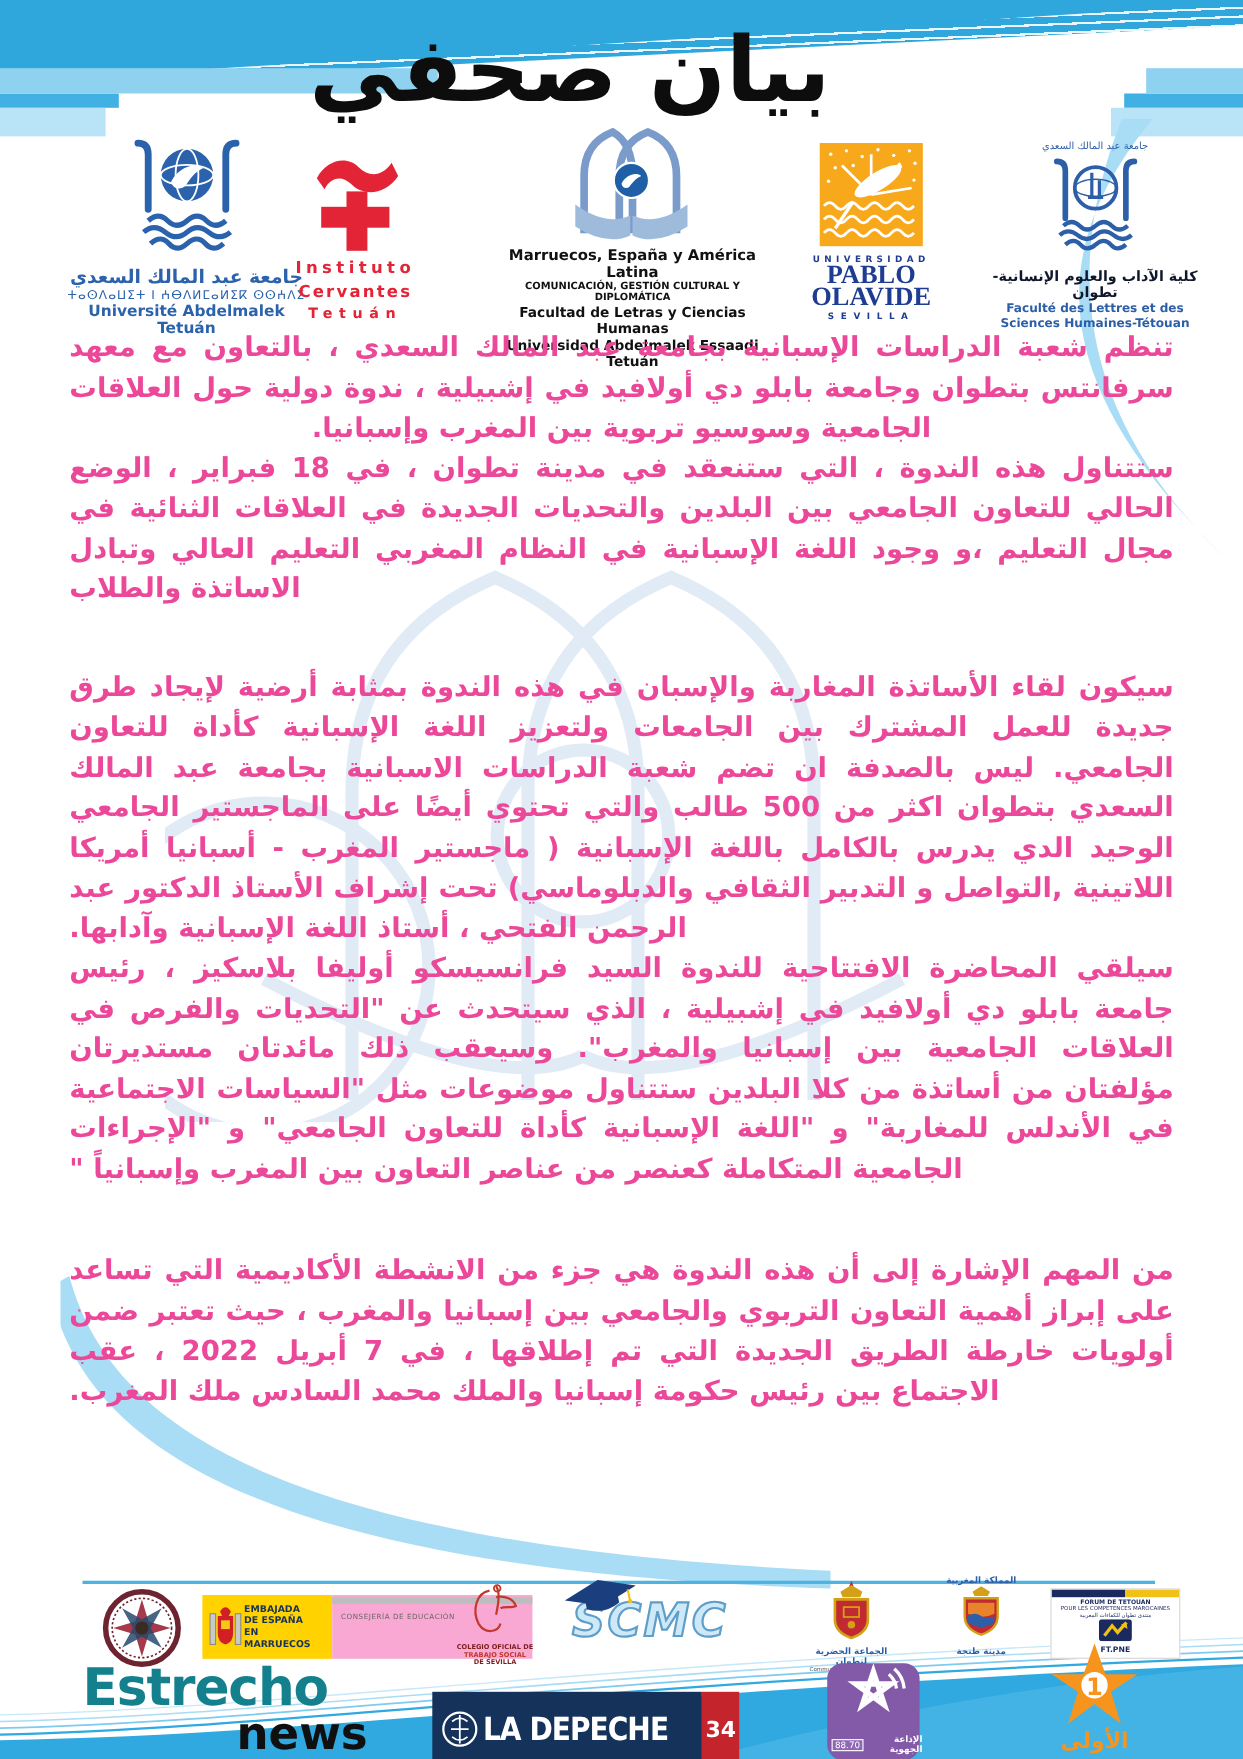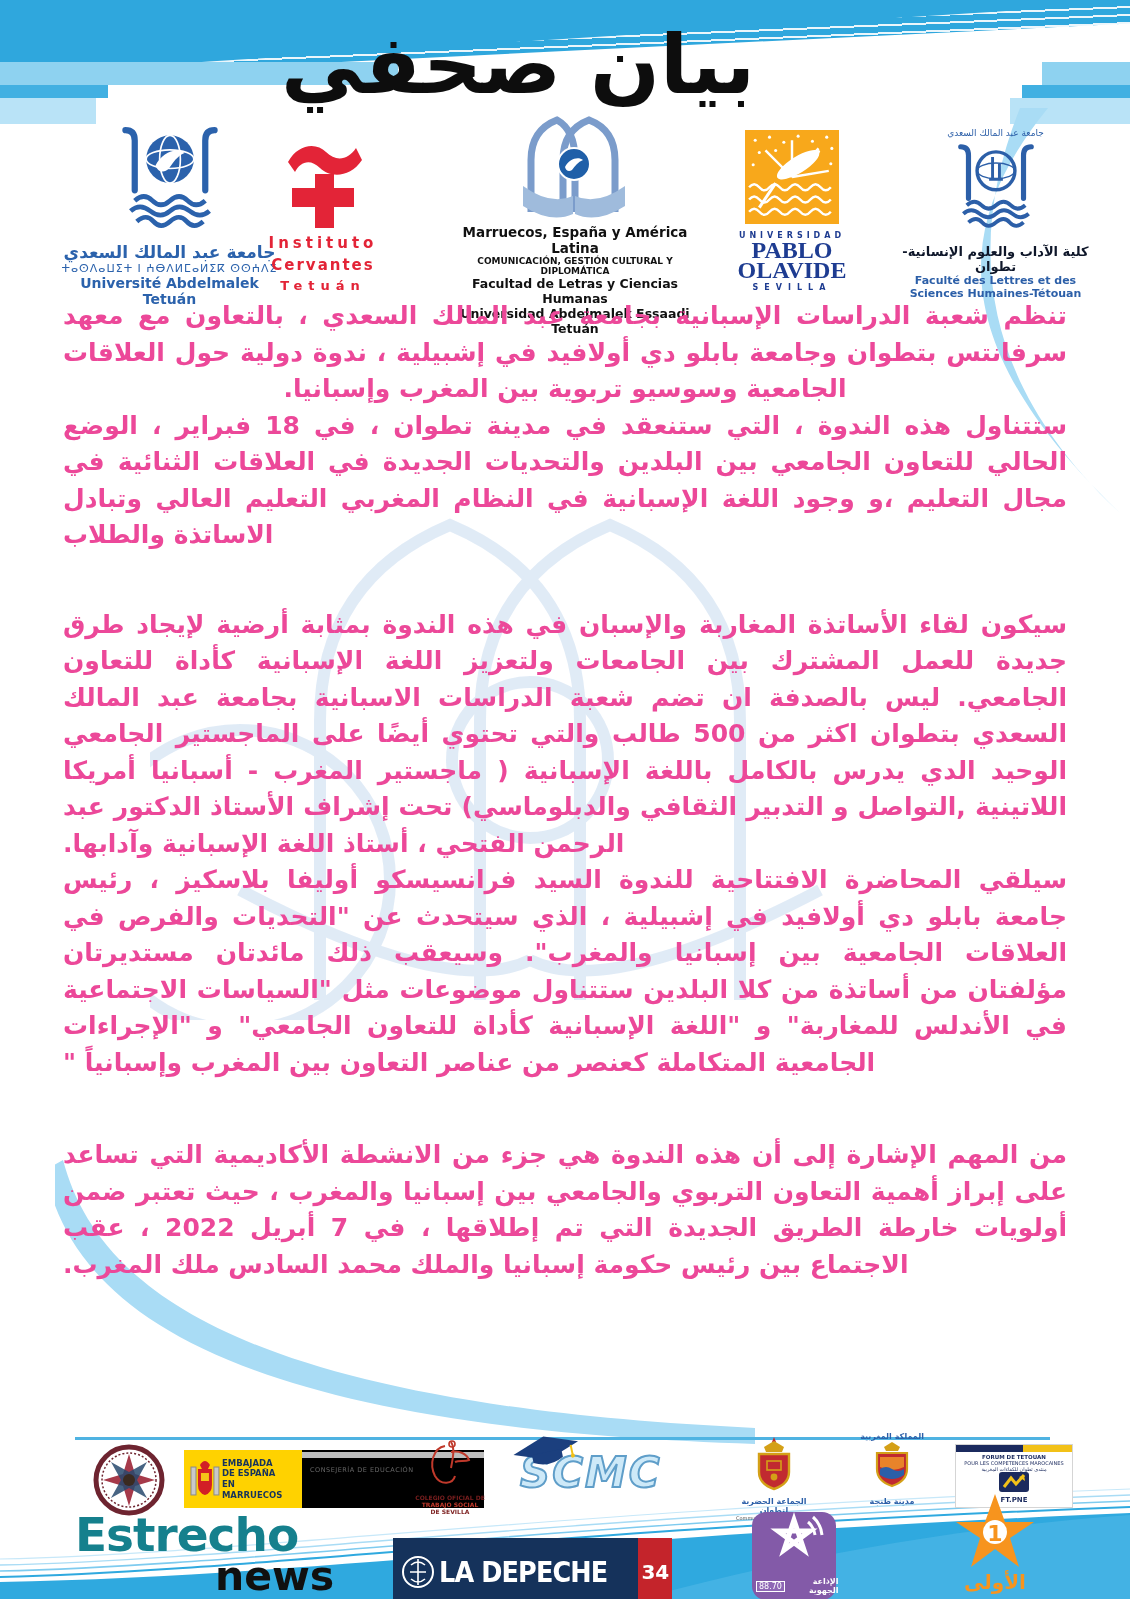--- a/index.html
+++ b/index.html
@@ -59,21 +59,21 @@
     font-size:25px; font-weight:bold; color:#ec4899; line-height:36.5px;
   }
   .par.center-last { text-align-last:center; }
   .gap-a { margin-top:53px; } .gap-b { margin-top:56px; }
   
   .footer-rule { position:absolute; left:75px; top:1437px; width:975px; height:3px; background:#4fb3e2; }
   .flogo { position:absolute; text-align:center; }
   .emb-wrap { display:flex; align-items:stretch; }
   .emb-yellow { width:118px; height:58px; background:#ffd200; display:flex; align-items:center; padding:4px; }
   .emb-label { font-size:8.5px; font-weight:bold; color:#16335c; text-align:left; line-height:1.25; }
-  .emb-white { width:182px; height:58px; background:#000000; position:relative;padding-left:35px; }
+  .emb-white { width:182px; height:58px; background:#f9a8d4; position:relative;padding-left:35px; }
   .emb-graybar { position:absolute; top:2px; left:0; width:100%; height:6px; background:#bdbdbd; }
   .emb-cons { position:absolute; top:16px; left:8px; font-size:6.5px; color:#666; letter-spacing:.5px; }
   .col-1 { font-size:6px; color:#7c1f1f; font-weight:bold; }
   .col-2 { font-size:6px; color:#c0392b; font-weight:bold; }
   .scmc-text {
     font-size:42px; font-weight:bold; font-style:italic; letter-spacing:2px;
     color:#cde9f8; -webkit-text-stroke:2px #5f9ec9; text-shadow:2px 2px 0 #fff;
   }
   .crest-cap { font-size:8px; color:#2c5fa8; direction:rtl; font-weight:bold; }
   .crest-sub { font-size:5px; color:#555; }

